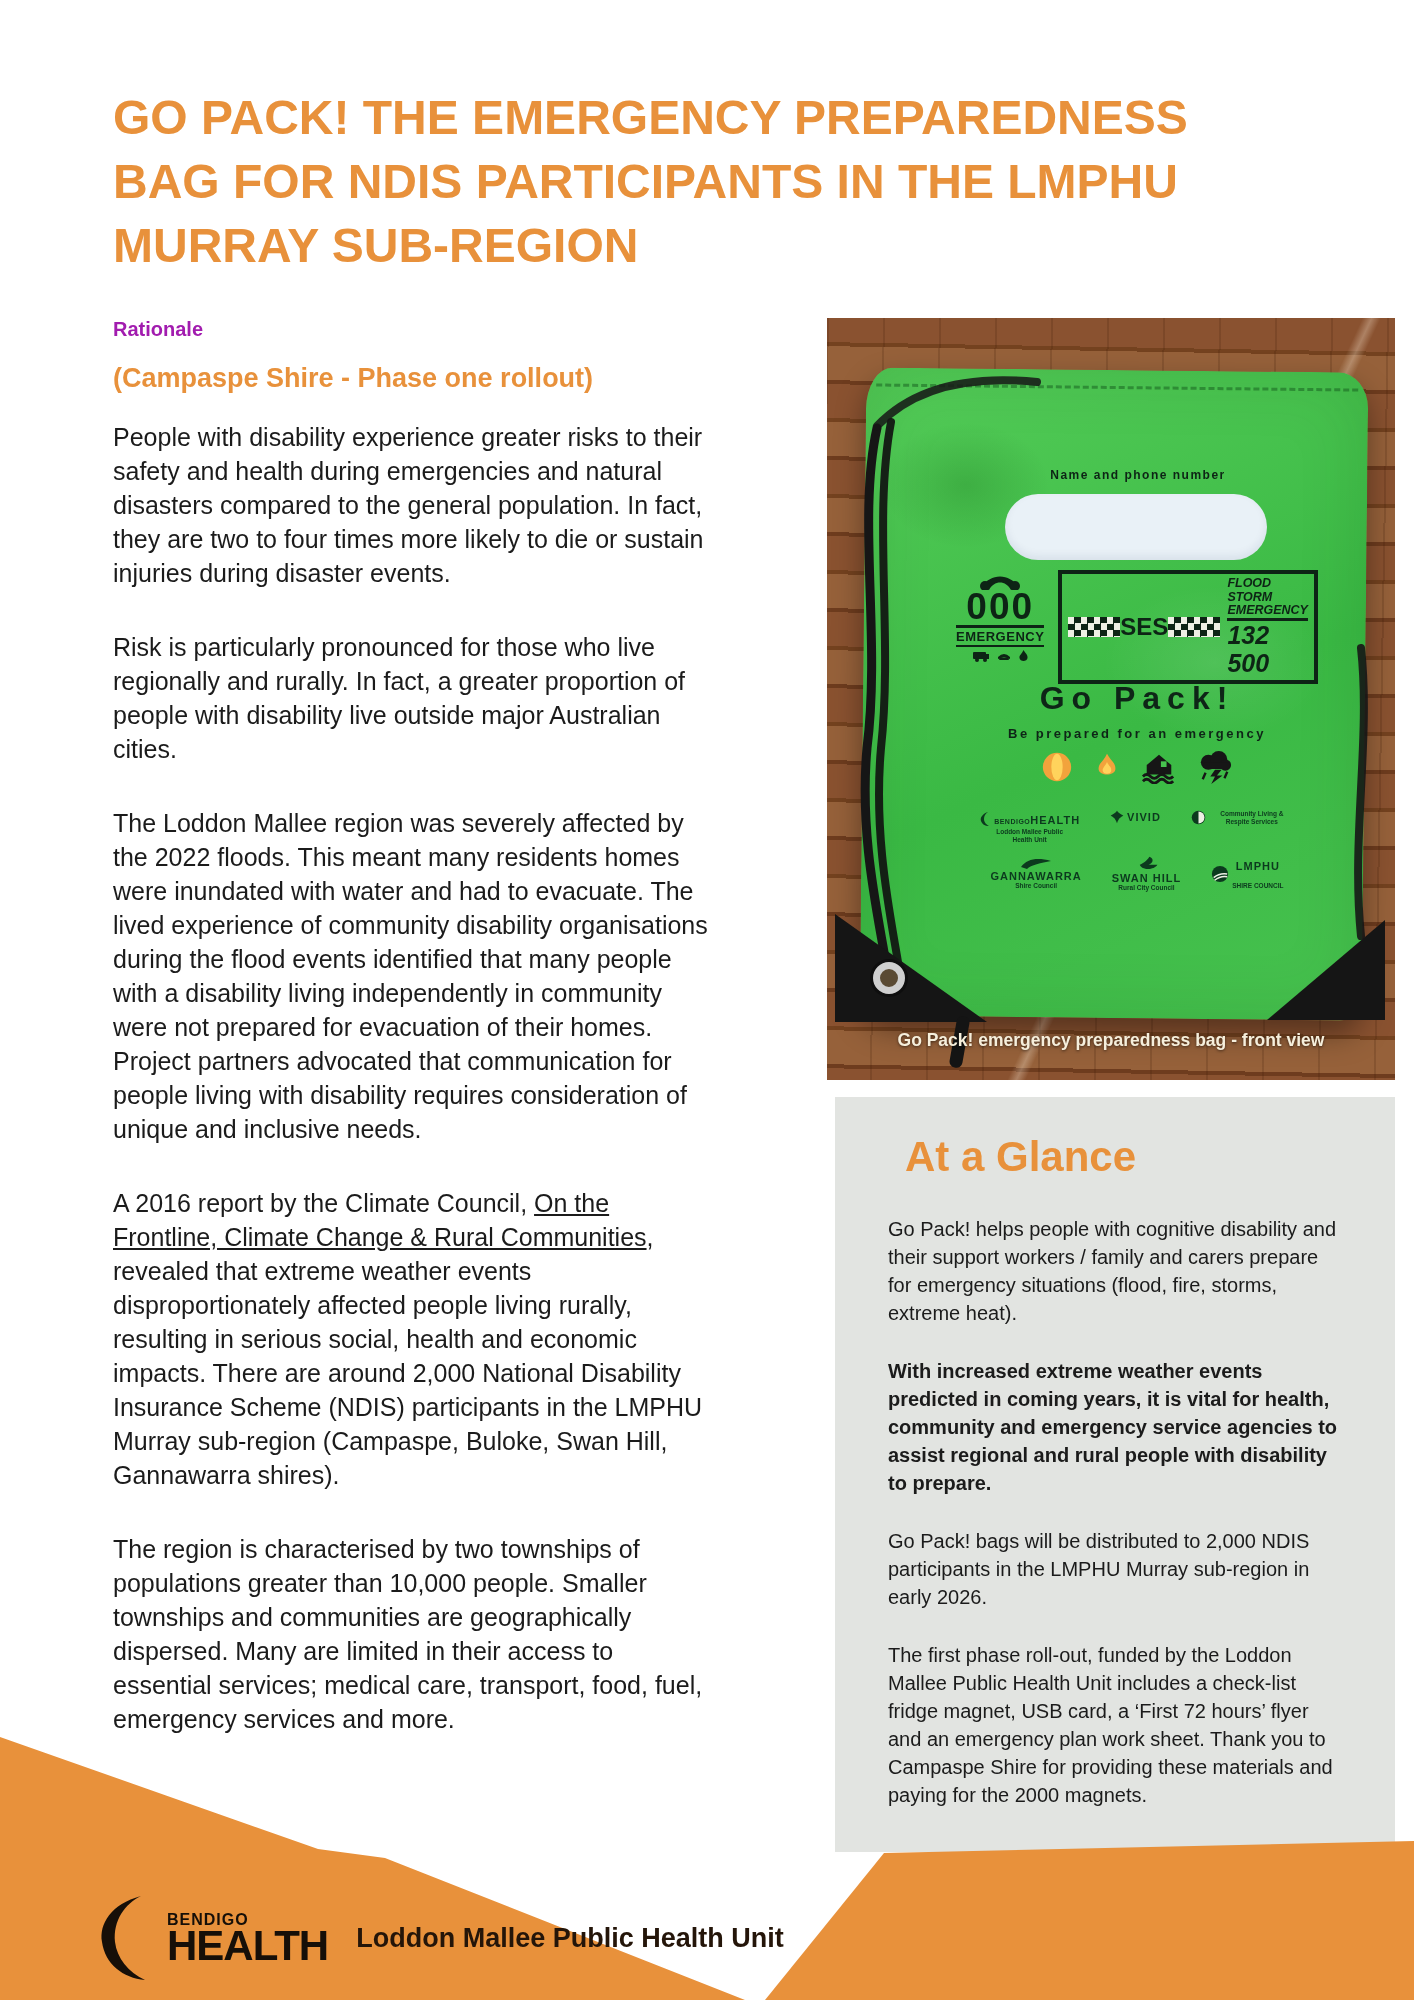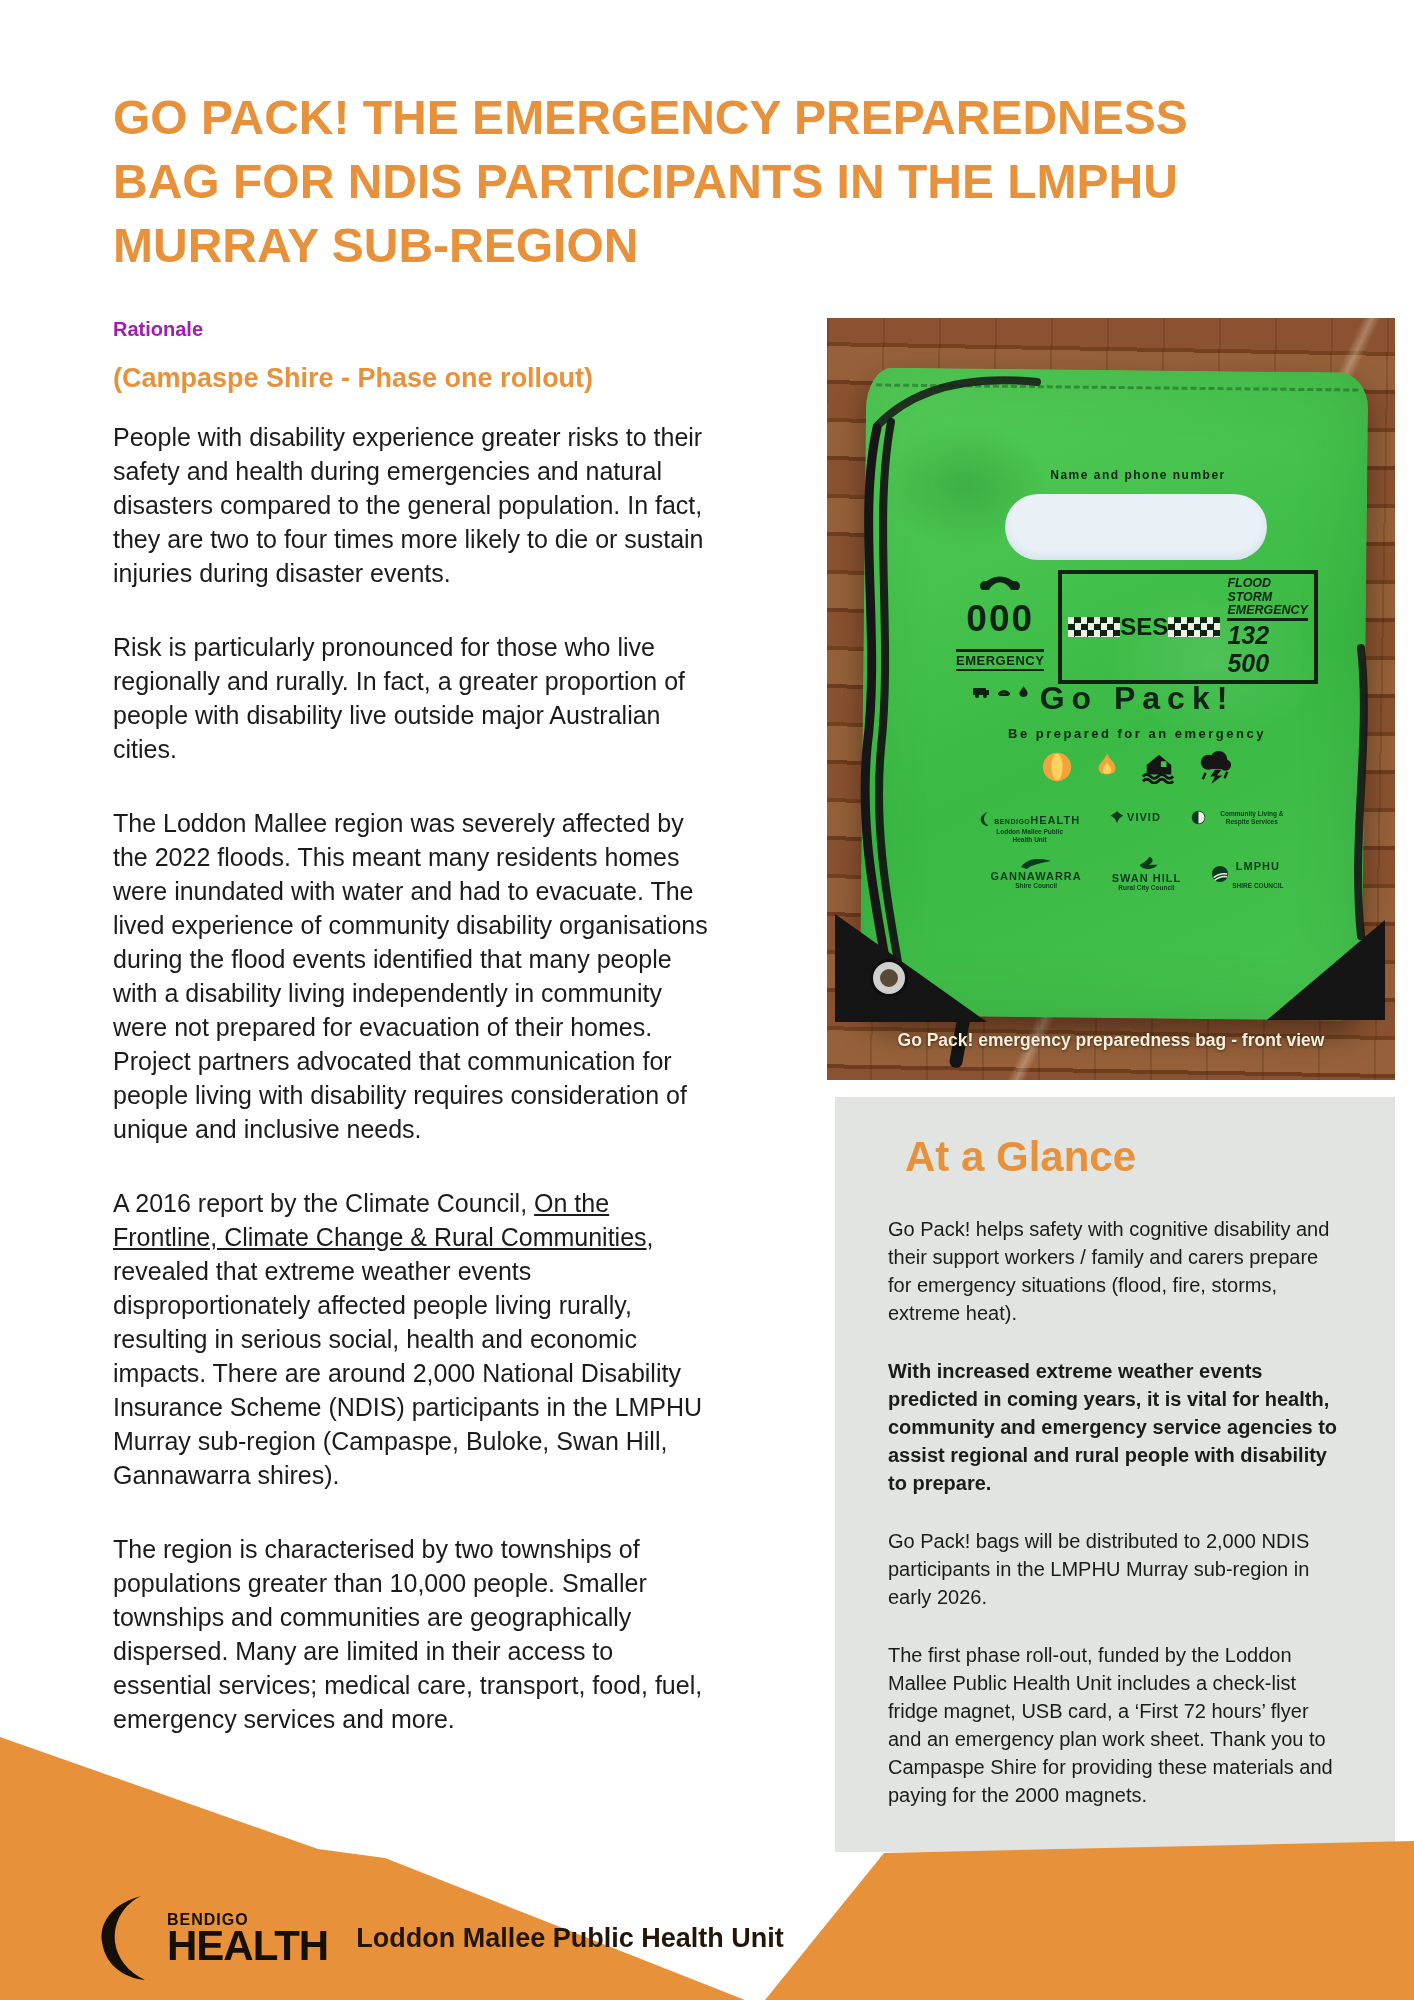--- a/index.html
+++ b/index.html
@@ -44,21 +44,21 @@
   .cord-tail { position:absolute; left:126px; top:698px; width:13px; height:52px; background:#141414;
                border-radius:6px; transform:rotate(10deg); }
 
   
   .name-label { position:absolute; left:180px; top:150px; width:262px; text-align:center;
                 font-size:12px; font-weight:800; letter-spacing:1.5px; color:#0d2415; }
   .pill { position:absolute; left:178px; top:176px; width:262px; height:66px; border-radius:33px;
           background:#e9f1f7; box-shadow:inset 0 -4px 8px rgba(0,40,80,.08); }
   .badges { position:absolute; left:130px; top:252px; width:360px; display:flex;
             justify-content:center; align-items:flex-start; gap:14px; color:#0d2415; }
-  .badge000 { display:flex; flex-direction:column; align-items:center;gap:12px; }
+  .badge000 { display:flex; flex-direction:column; align-items:center; }
   .n000 { font-size:37px; font-weight:900; line-height:34px; letter-spacing:2px; }
   .emg { font-size:13px; font-weight:800; letter-spacing:.5px; border-top:3px solid #0d2415;
          border-bottom:2px solid #0d2415; padding:1px 0; margin-top:1px; }
   .mini-icons { display:flex; gap:7px; margin-top:3px; }
   .ses-badge { display:flex; border:4px solid #0d2415; padding:3px 6px; gap:7px; align-items:stretch; }
   .ses-left { display:flex; flex-direction:row; align-items:center; justify-content:flex-end; }
   .check { width:52px; height:20px;
            background:repeating-conic-gradient(#0d2415 0% 25%, #eef0e4 0% 50%) 0 0 / 13px 13px; }
   .ses-word { font-size:24px; font-weight:900; line-height:26px; }
   .ses-right { display:flex; flex-direction:column; justify-content:space-between;font-style:italic; }
@@ -261,21 +261,21 @@
           <span><span class="bl-name">LMPHU</span><br><span class="bl-sub">SHIRE COUNCIL</span></span>
         </div>
       </div>
     </div>
 
     <div class="caption">Go Pack! emergency preparedness bag - front view</div>
   </div>
 
   <div class="glance">
     <div class="gh">At a Glance</div>
-    <p>Go Pack! helps safety with cognitive disability and their support workers / family and carers prepare for emergency situations (flood, fire, storms, extreme heat).</p>
+    <p>Go Pack! helps people with cognitive disability and their support workers / family and carers prepare for emergency situations (flood, fire, storms, extreme heat).</p>
     <p class="bold">With increased extreme weather events predicted in coming years, it is vital for health, community and emergency service agencies to assist regional and rural people with disability to prepare.</p>
     <p>Go Pack! bags will be distributed to 2,000 NDIS participants in the LMPHU Murray sub-region in early 2026.</p>
     <p>The first phase roll-out, funded by the Loddon Mallee Public Health Unit includes a check-list fridge magnet, USB card, a ‘First 72 hours’ flyer and an emergency plan work sheet. Thank you to Campaspe Shire for providing these materials and paying for the 2000 magnets.</p>
   </div>
 
   <div class="footer">
     <div class="f-left"></div>
     <div class="f-right"></div>
     <div class="brand">
       <svg width="62" height="92" viewBox="0 0 62 92">

